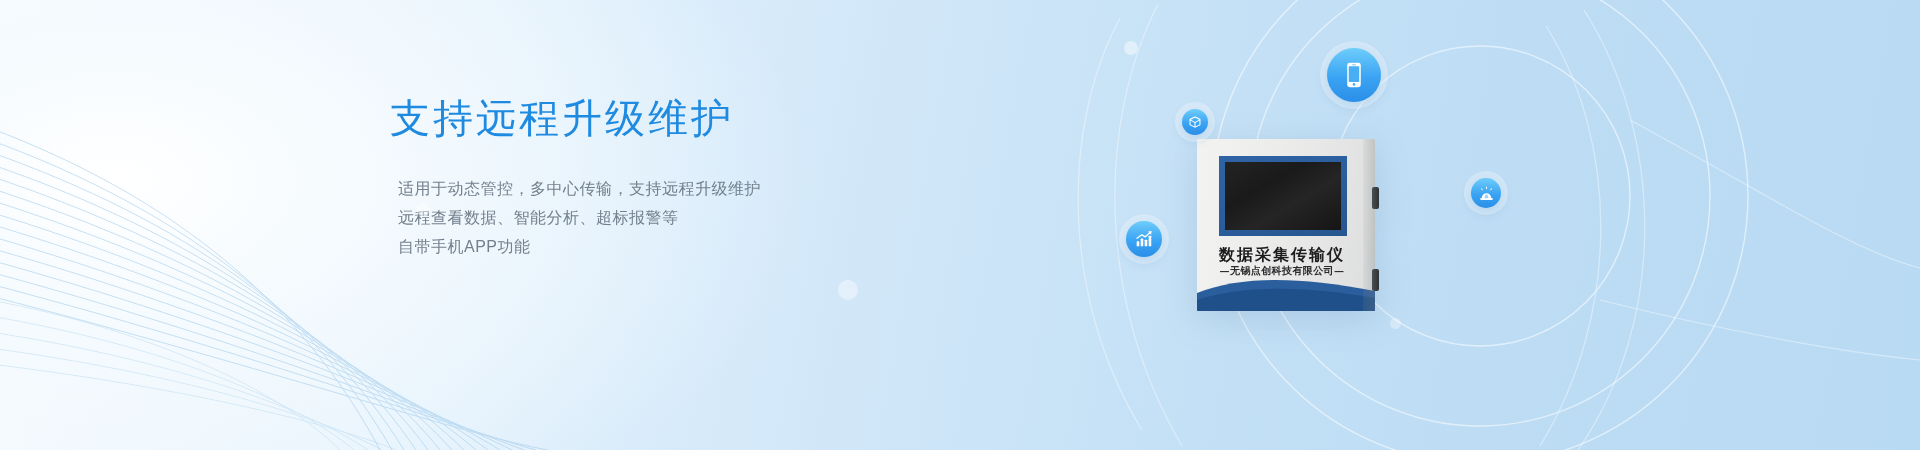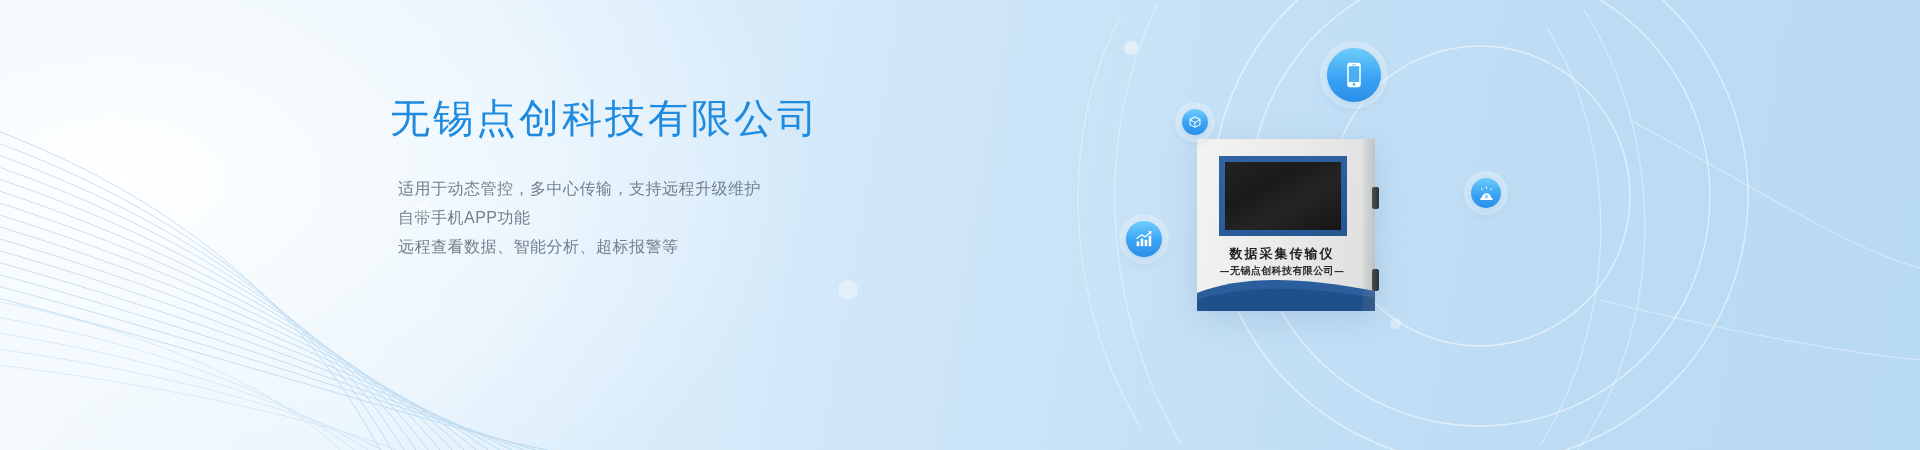--- a/index.html
+++ b/index.html
@@ -70,21 +70,21 @@
     background:linear-gradient(160deg,#2f63a3 0%,#2b5e9d 50%,#27568f 100%);
     padding:6px;box-sizing:border-box;
   }
   .screen{
     width:100%;height:100%;
     background:linear-gradient(150deg,#232323 0%,#1a1a1a 35%,#252525 60%,#151515 100%);
   }
   .brand-cn{
     position:absolute;left:0;right:8px;top:106px;text-align:center;
     font-family:"DejaVu Serif","Liberation Serif",serif;
-    font-weight:700;font-size:13px;letter-spacing:2px;color:#1d1d1f;
+    font-weight:700;font-size:16px;letter-spacing:2px;color:#1d1d1f;
   }
   .brand-sub{
     position:absolute;left:0;right:8px;top:125px;text-align:center;
     font-family:"DejaVu Serif","Liberation Serif",serif;
     font-weight:700;font-size:10px;letter-spacing:.4px;color:#2a2a2c;
   }
   .wave{
     position:absolute;left:0;bottom:0;width:100%;height:38px;overflow:hidden;
   }
   .side-tab{
@@ -154,25 +154,25 @@
       <path d="M1120,18 C1060,130 1062,300 1142,430"></path>
       <path d="M1158,4  C1096,126 1098,304 1182,446"></path>
       <path d="M1546,26 C1618,140 1622,312 1540,446"></path>
       <path d="M1584,10 C1664,136 1668,320 1578,450"></path>
       <path d="M1630,120 C1760,190 1850,250 1920,268"></path>
       <path d="M1600,300 C1720,330 1840,352 1920,360"></path>
     </g>
   </svg>
 
   <div class="copy">
-    <h1 class="hero-title">无锡点创科技有限公司</h1>
+    <h1 class="hero-title">支持远程升级维护</h1>
     <ul class="hero-lines">
       <li>适用于动态管控，多中心传输，支持远程升级维护</li>
+      <li>远程查看数据、智能分析、超标报警等</li>
       <li>自带手机APP功能</li>
-      <li>远程查看数据、智能分析、超标报警等</li>
     </ul>
   </div>
 
   <span class="bubble b1"></span>
   <span class="bubble b2"></span>
   <span class="bubble b3"></span>
   <span class="bubble b4"></span>
 
   <div class="product">
     <div class="cabinet">

